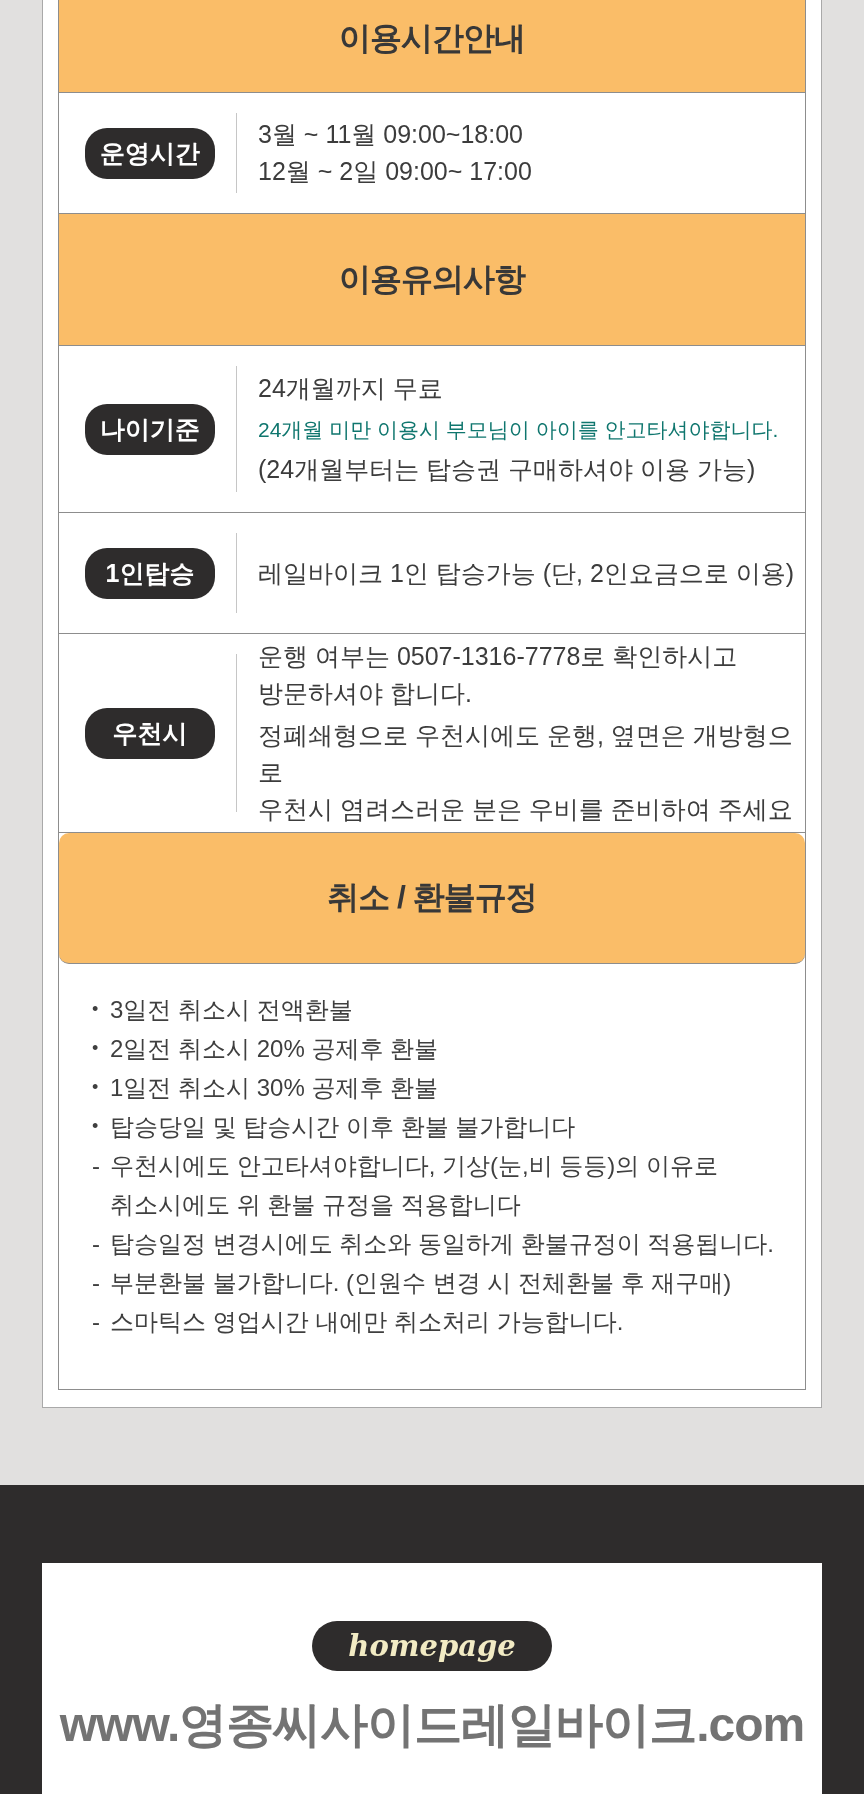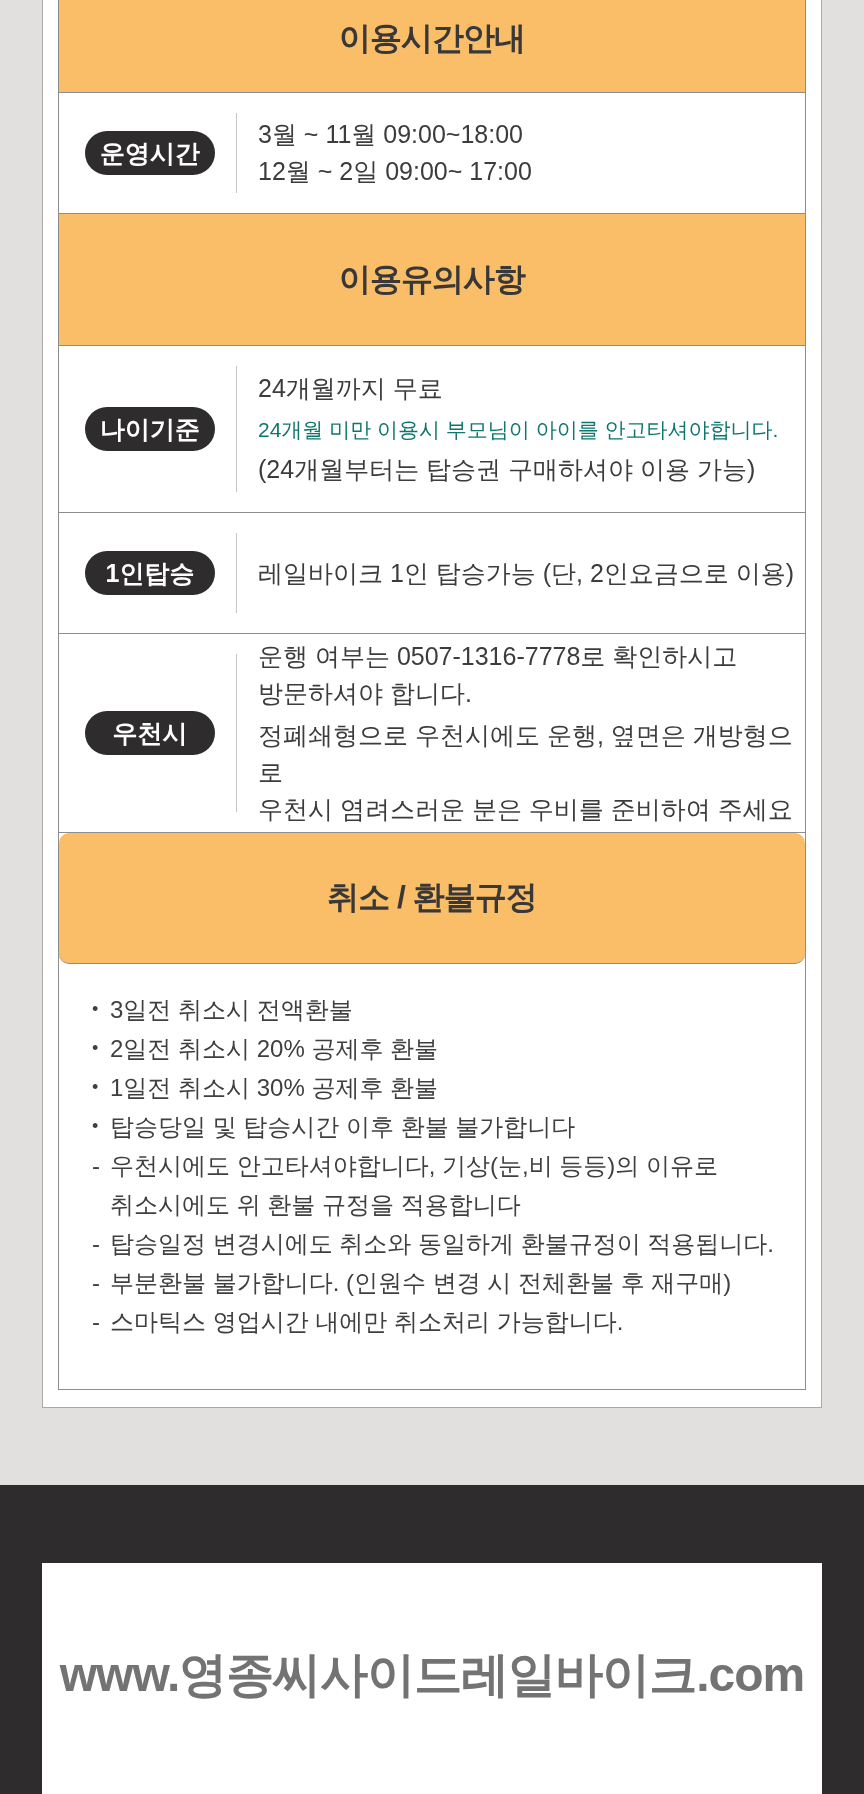--- a/index.html
+++ b/index.html
@@ -47,21 +47,21 @@
     box-sizing:border-box;
     padding-left:26px;
     background:#fff;
   }
   .row-hours{height:121px;}
   .row-age{height:167px;}
   .row-single{height:121px;}
   .row-rain{height:199px;}
   .badge{
     flex:0 0 auto;
-    width:130px;height:44px;
+    width:130px;height:51px;
     background:#2e2c2c;color:#ffffff;
     border-radius:22px;
     display:flex;align-items:center;justify-content:center;
     font-size:25px;font-weight:600;letter-spacing:0px;
   }
   .v-divider{
     width:1px;background:#c6c6c6;
     align-self:stretch;
     margin:20px 21px 20px 21px;
   }
@@ -196,15 +196,16 @@
       </div>
     </div>
 
   </div>
 </div>
 
 <div class="gray-gap"></div>
 
 <div class="footer">
   <div class="footer-card">
+    <div class="homepage-pill">homepage</div>
     <div class="footer-url">www.영종씨사이드레일바이크.com</div>
   </div>
 </div>
 
 </body></html>

